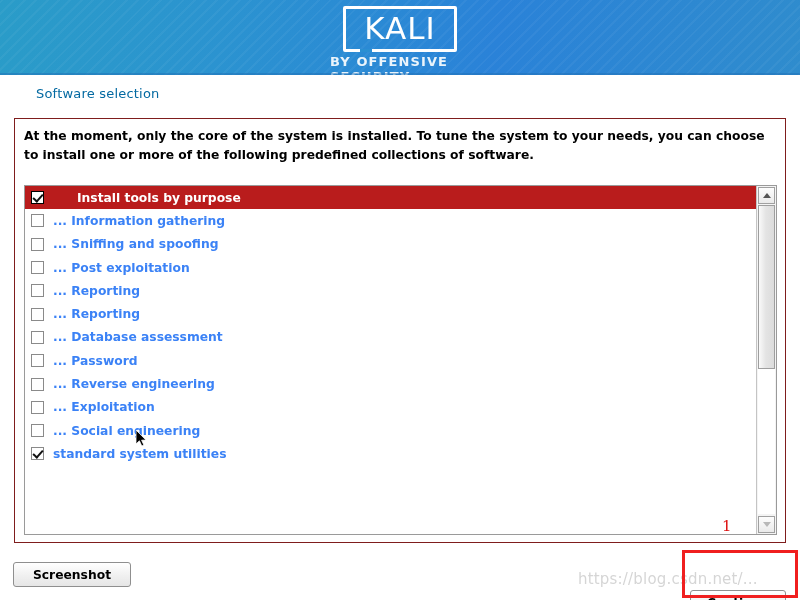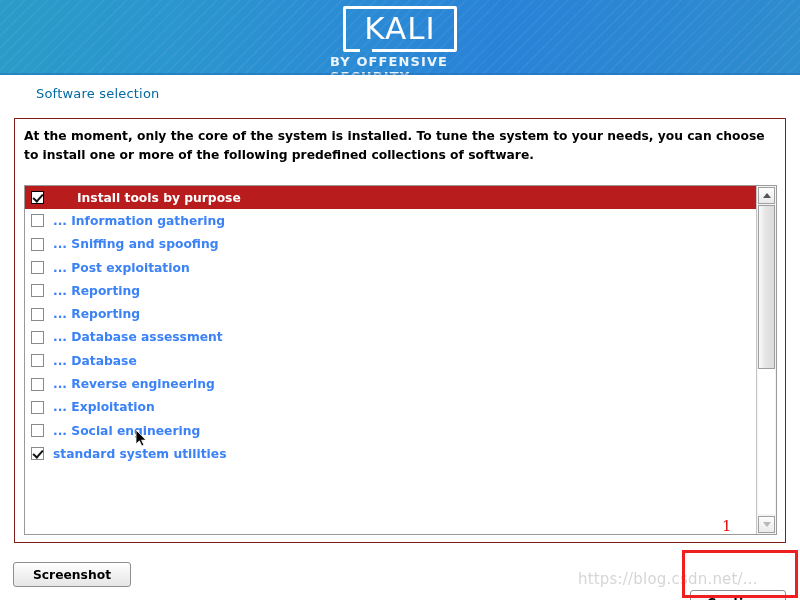--- a/index.html
+++ b/index.html
@@ -370,21 +370,21 @@
           <div class="row">
             <span class="cb"></span>
             <span class="row-label">... Reporting</span>
           </div>
           <div class="row">
             <span class="cb"></span>
             <span class="row-label">... Database assessment</span>
           </div>
           <div class="row">
             <span class="cb"></span>
-            <span class="row-label">... Database</span>
+            <span class="row-label">... Password</span>
           </div>
           <div class="row">
             <span class="cb"></span>
             <span class="row-label">... Reverse engineering</span>
           </div>
           <div class="row">
             <span class="cb"></span>
             <span class="row-label">... Exploitation</span>
           </div>
           <div class="row">

